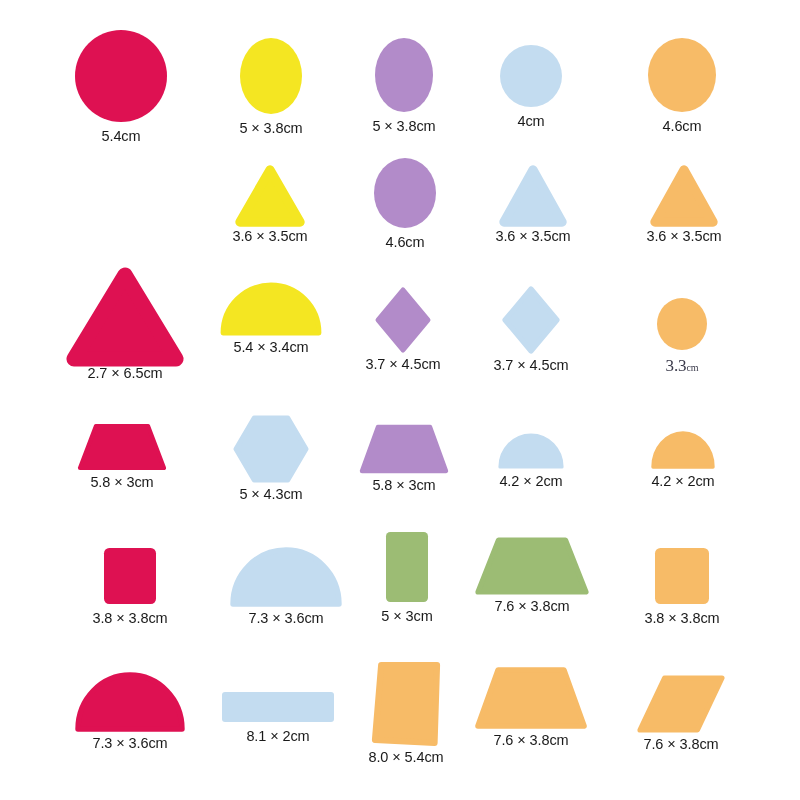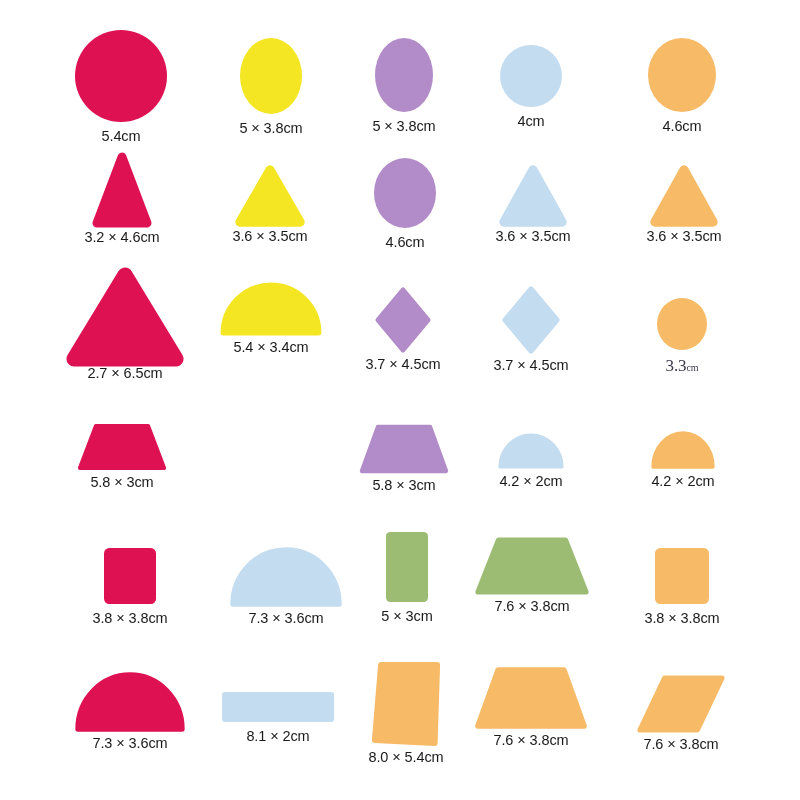--- a/index.html
+++ b/index.html
@@ -91,28 +91,20 @@
       <div class="label">4cm</div>
     </div>
     <div class="cell" style="left: 648px; top: 38px; width: 68px;">
       <div class="shape-wrap" style="width: 68px; height: 74px;">
         <svg width="68" height="74" viewBox="0 0 68 74">
           <ellipse cx="34" cy="37" rx="34" ry="37" fill="#F7BB67"></ellipse>
         </svg>
       </div>
       <div class="label">4.6cm</div>
     </div>
-    <div class="cell" style="left: 97px; top: 157px; width: 50px;">
-      <div class="shape-wrap" style="width: 50px; height: 66px;">
-        <svg width="50" height="66" viewBox="0 0 50 66">
-          <path d="M 25 0 L 50 66 L 0 66 Z" fill="#DE1152" stroke="#DE1152" stroke-width="9" stroke-linejoin="round"></path>
-        </svg>
-      </div>
-      <div class="label">3.2 × 4.6cm</div>
-    </div>
     <div class="cell" style="left: 240px; top: 170px; width: 60px;">
       <div class="shape-wrap" style="width: 60px; height: 52px;">
         <svg width="60" height="52" viewBox="0 0 60 52">
           <path d="M 30 0 L 60 52 L 0 52 Z" fill="#F4E622" stroke="#F4E622" stroke-width="9.36" stroke-linejoin="round"></path>
         </svg>
       </div>
       <div class="label">3.6 × 3.5cm</div>
     </div>
     <div class="cell" style="left: 374px; top: 158px; width: 62px;">
       <div class="shape-wrap" style="width: 62px; height: 70px;">
@@ -179,20 +171,28 @@
       <div class="label serifish">3.3<span class="unit">cm</span></div>
     </div>
     <div class="cell" style="left: 80px; top: 426px; width: 84px;">
       <div class="shape-wrap" style="width: 84px; height: 42px;">
         <svg width="84" height="42" viewBox="0 0 84 42">
           <path d="M 15.96 0 L 68.03999999999999 0 L 84 42 L 0 42 Z" fill="#DE1152" stroke="#DE1152" stroke-width="4.2" stroke-linejoin="round"></path>
         </svg>
       </div>
       <div class="label">5.8 × 3cm</div>
     </div>
+    <div class="cell" style="left: 236px; top: 418px; width: 70px;">
+      <div class="shape-wrap" style="width: 70px; height: 62px;">
+        <svg width="70" height="62" viewBox="0 0 70 62">
+          <path d="M 18.2 0 L 51.8 0 L 70 31 L 51.8 62 L 18.2 62 L 0 31 Z" fill="#C3DCF0" stroke="#C3DCF0" stroke-width="4.96" stroke-linejoin="round"></path>
+        </svg>
+      </div>
+      <div class="label">5 × 4.3cm</div>
+    </div>
     <div class="cell" style="left: 362px; top: 427px; width: 84px;">
       <div class="shape-wrap" style="width: 84px; height: 44px;">
         <svg width="84" height="44" viewBox="0 0 84 44">
           <path d="M 15.96 0 L 68.03999999999999 0 L 84 44 L 0 44 Z" fill="#B28BC9" stroke="#B28BC9" stroke-width="4.4" stroke-linejoin="round"></path>
         </svg>
       </div>
       <div class="label">5.8 × 3cm</div>
     </div>
     <div class="cell" style="left: 500px; top: 435px; width: 62px;">
       <div class="shape-wrap" style="width: 62px; height: 32px;">

